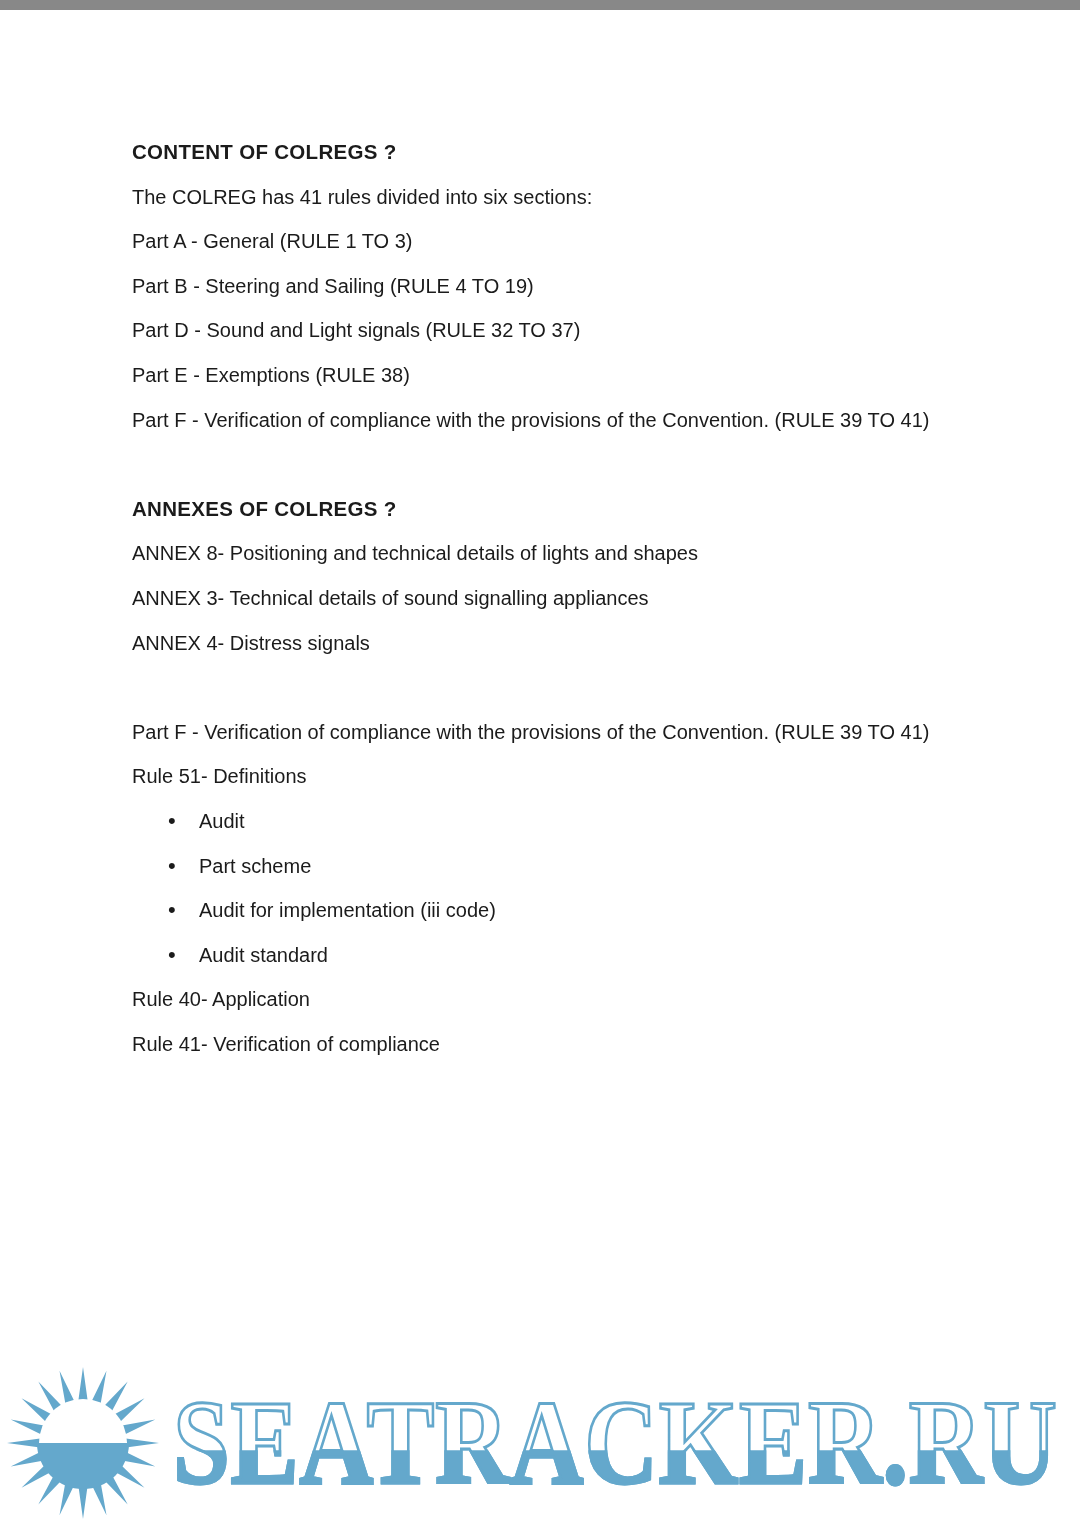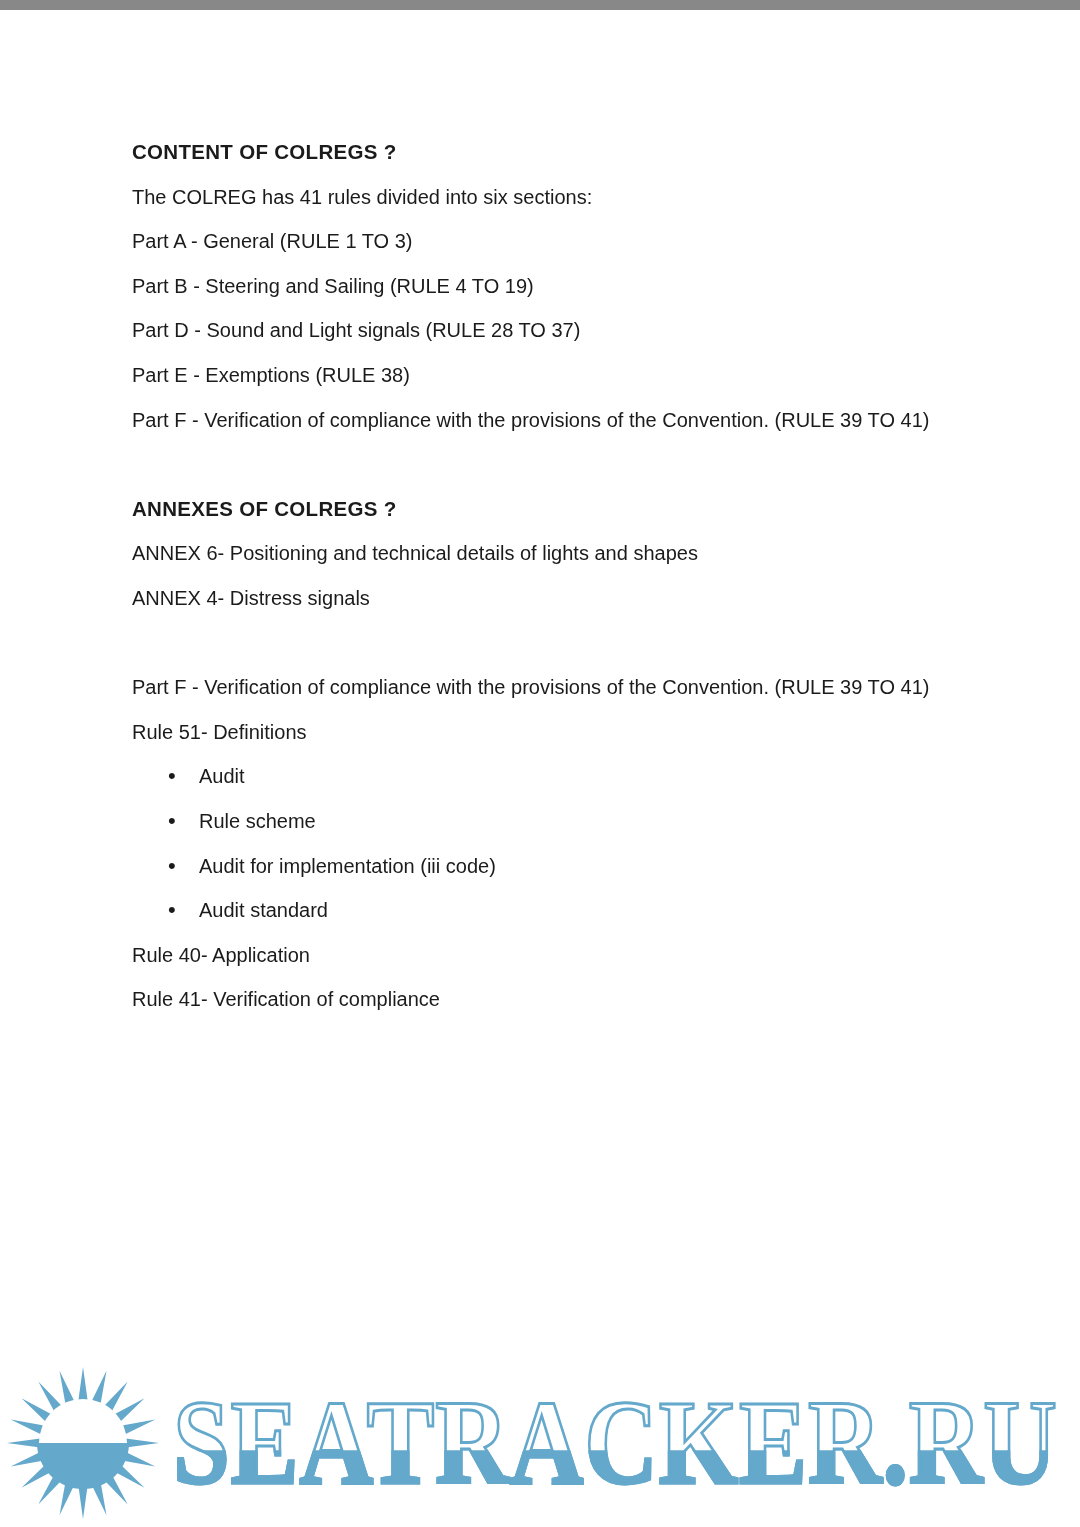--- a/index.html
+++ b/index.html
@@ -79,37 +79,38 @@
 <body>
 
 <div class="page">
 
   <div class="content">
 
     <p class="heading">CONTENT OF COLREGS ?</p>
     <p>The COLREG has 41 rules divided into six sections:</p>
     <p>Part A - General (RULE 1 TO 3)</p>
     <p>Part B - Steering and Sailing (RULE 4 TO 19)</p>
-    <p>Part D - Sound and Light signals (RULE 28 TO 37)</p>
+    <p>Part D - Sound and Light signals (RULE 32 TO 37)</p>
     <p>Part E - Exemptions (RULE 38)</p>
     <p>Part F - Verification of compliance with the provisions of the Convention. (RULE 39 TO 41)</p>
 
     <div class="spacer"></div>
 
     <p class="heading">ANNEXES OF COLREGS ?</p>
-    <p>ANNEX 6- Positioning and technical details of lights and shapes</p>
+    <p>ANNEX 8- Positioning and technical details of lights and shapes</p>
+    <p>ANNEX 3- Technical details of sound signalling appliances</p>
     <p>ANNEX 4- Distress signals</p>
 
     <div class="spacer"></div>
 
     <p>Part F - Verification of compliance with the provisions of the Convention. (RULE 39 TO 41)</p>
     <p>Rule 51- Definitions</p>
 
     <p class="bullet"><span class="dot">•</span><span>Audit</span></p>
-    <p class="bullet"><span class="dot">•</span><span>Rule scheme</span></p>
+    <p class="bullet"><span class="dot">•</span><span>Part scheme</span></p>
     <p class="bullet"><span class="dot">•</span><span>Audit for implementation (iii code)</span></p>
     <p class="bullet"><span class="dot">•</span><span>Audit standard</span></p>
 
     <p>Rule 40- Application</p>
     <p>Rule 41- Verification of compliance</p>
 
   </div>
 
   <div class="watermark">
     <svg class="sun-logo" width="160" height="160" viewBox="0 0 160 160">

